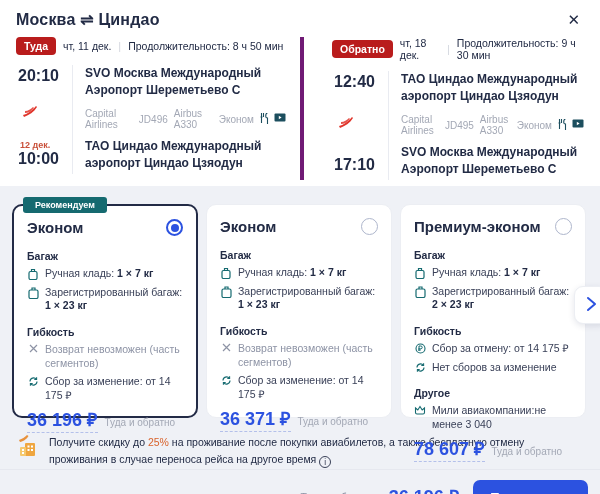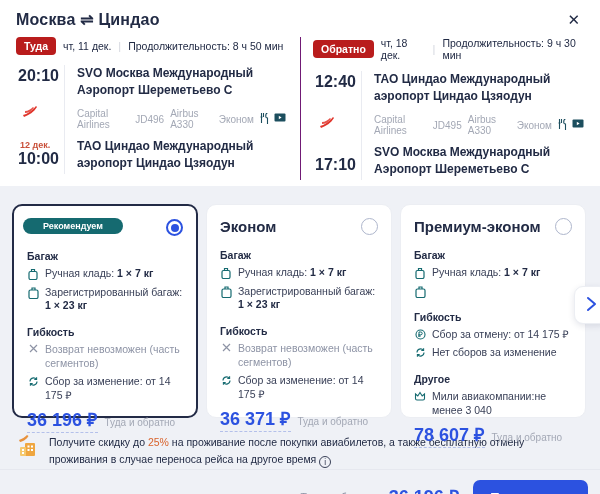--- a/index.html
+++ b/index.html
@@ -8,44 +8,44 @@
   .app { width:600px; height:494px; display:flex; flex-direction:column; overflow:hidden; position:relative; }
 
   
   .top { background:#fff; padding:10px 16px 6px; }
   .header-row { display:flex; justify-content:space-between; align-items:center; margin-bottom:8px; }
   .title { font-size:16px; font-weight:bold; letter-spacing:.2px; }
   .close-btn { background:none; border:none; cursor:pointer; font-size:15px; color:#222b45; line-height:1; padding:2px 4px; }
 
   .flights { display:flex; }
   .flight-col { width:50%; }
-  .flight-col.right { border-left:1px solid #701a75; padding-left:12px; }
+  .flight-col.right { border-left:4px solid #701a75; padding-left:28px; }
   .flight-col.left { padding-right:14px; }
   .meta-row { display:flex; align-items:center; gap:7px; font-size:10.5px; color:#222b45; margin-bottom:10px; }
   .dir-badge { background:#b91c1c; color:#fff; font-weight:bold; font-size:10.5px; padding:3px 8px; border-radius:4px; }
   .meta-sep { color:#d4d7df; font-size:11px; }
   .meta-duration { color:#222b45; }
 
   .segment { display:flex; }
   .times-col { width:42px; display:flex; flex-direction:column; justify-content:space-between; align-items:flex-start; padding:2px 0 6px 2px; }
   .time { font-size:16px; font-weight:bold; }
   .carrier-logo { margin-left:4px; }
   .arrive-blk { display:flex; flex-direction:column; }
   .date-red { font-size:9px; color:#c9503a; font-weight:bold; margin-left:2px; }
-  .seg-details { flex:1; border-left:1px solid #e9ebf1; margin-left:6px; padding-left:12px; display:flex; flex-direction:column; }
+  .seg-details { flex:1; border-left:1px solid #e9ebf1; margin-left:14px; padding-left:12px; display:flex; flex-direction:column; }
   .airport { font-size:12px; font-weight:bold; line-height:1.45; min-height:36px; }
   .airline-row { display:flex; align-items:center; gap:6px; font-size:10px; color:#a3a8b5; padding:7px 0 8px; }
   .airline-row .seg-icons { display:flex; gap:4px; align-items:center; }
 
   
   .bottom { background:#eff1f6; flex:1; display:flex; flex-direction:column; position:relative; }
   .cards-row { display:flex; gap:8px; padding:18px 12px 0; position:relative; }
   .fare-card { background:#fff; border:1px solid #eceef3; border-radius:10px; width:186px; height:214px; padding:13px 13px 12px; position:relative; display:flex; flex-direction:column; cursor:pointer; }
   .fare-card.selected { border:2px solid #232b46; }
-  .rec-badge { position:absolute; top:-9px; left:9px; background:#156a70; color:#fff; font-size:9px; font-weight:bold; padding:3px 20px; border-radius:8px;margin-top:21px; }
+  .rec-badge { position:absolute; top:-9px; left:9px; background:#156a70; color:#fff; font-size:9px; font-weight:bold; padding:3px 12px; border-radius:3px; }
   .fare-head { display:flex; justify-content:space-between; align-items:center; margin-bottom:6px; }
   .fare-name { font-size:15px; font-weight:bold; }
   .radio { width:17px; height:17px; border-radius:50%; border:1.5px solid #aeb6cc; background:#fff; cursor:pointer; position:relative; flex-shrink:0; }
   .radio.on { border:2px solid #2c52e0; }
   .radio.on::after { content:""; position:absolute; top:2.5px; left:2.5px; width:8px; height:8px; border-radius:50%; background:#2c52e0; }
   .sec-label { font-size:10.5px; font-weight:bold; margin:8px 0 5px; }
   .feat { display:flex; align-items:flex-start; gap:6px; font-size:10.5px; color:#3a4158; margin-bottom:5px; line-height:1.3; }
   .feat .val { font-weight:bold; color:#222b45; }
   .feat.muted { color:#8d93a5; }
   .feat .ficon { flex-shrink:0; width:12px; display:inline-flex; justify-content:center; margin-top:1px; }
@@ -286,20 +286,21 @@
             </span>
             <span><span>Ручная кладь: </span><span class="val">1 × 7 кг</span></span>
           </div>
         <div class="feat">
             <span class="ficon">
               <svg width="11" height="12" viewBox="0 0 11 12">
                 <rect x="1" y="3" width="9" height="8.5" rx="1.5" fill="none" stroke="#156a70" stroke-width="1.2"></rect>
                 <path d="M4 3V1h3v2" fill="none" stroke="#156a70" stroke-width="1.2"></path>
               </svg>
             </span>
+            <span><span>Зарегистрированный багаж: </span><span class="val">2 × 23 кг</span></span>
           </div>
         <div class="sec-label">Гибкость</div>
         <div class="feat">
             <span class="ficon">
               <svg width="11" height="11" viewBox="0 0 11 11">
                 <circle cx="5.5" cy="5.5" r="4.5" fill="none" stroke="#156a70" stroke-width="1.1"></circle>
                 <path d="M4 8V3h1.8a1.4 1.4 0 0 1 0 2.8H3.4M3.4 7h2.4" fill="none" stroke="#156a70" stroke-width="1"></path>
               </svg>
             </span>
             <span>Сбор за отмену: от 14 175 ₽</span>

